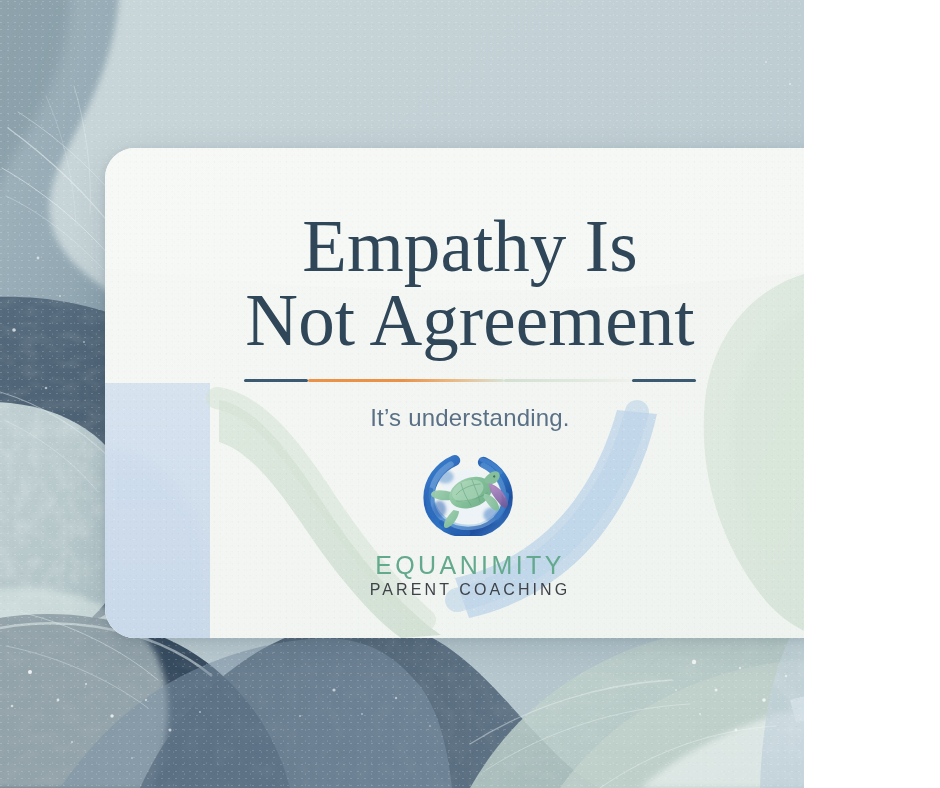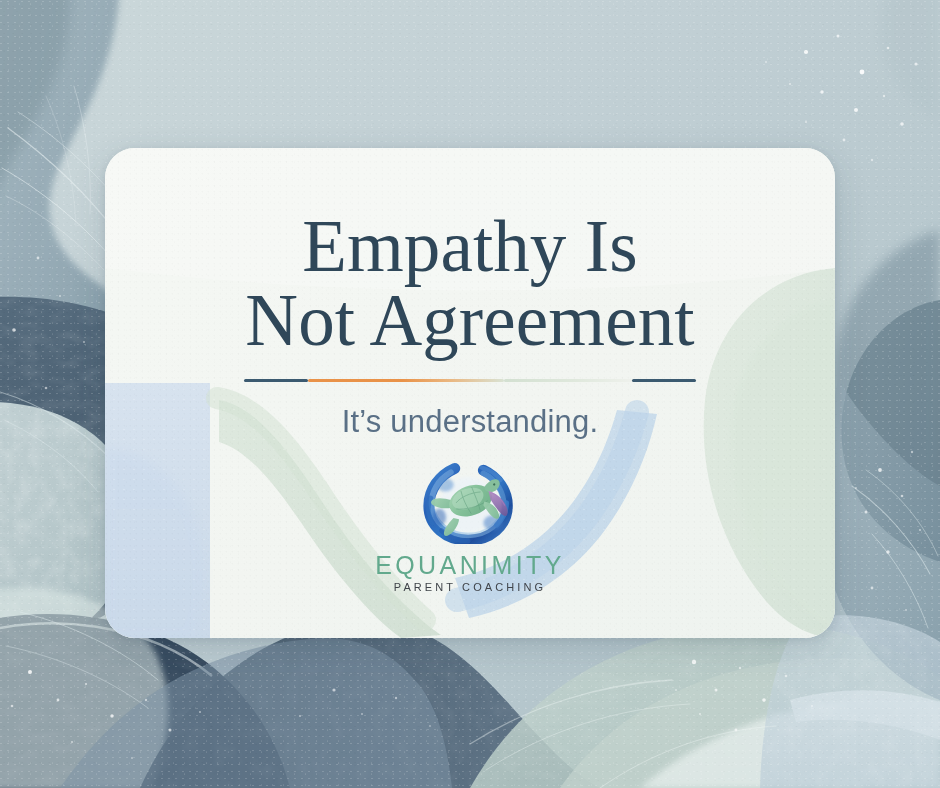--- a/index.html
+++ b/index.html
@@ -7,21 +7,21 @@
     padding: 0;
     background: #ffffff;
   }
   body {
     font-family: "Liberation Sans", sans-serif;
   }
 
   
   #stage {
     position: relative;
-    width: 940px;
+    width: 804px;
     height: 788px;
     overflow: hidden;
     background: #c3d0d4;
   }
 
   
   #bg-art {
     position: absolute;
     inset: 0;
     width: 940px;
@@ -120,47 +120,47 @@
   .seg-navy-l { width: 64px; background: #3b5a70; }
   .seg-orange { flex: 1; background: linear-gradient(90deg,#e99248 0%, #e99248 48%, #eab67f 72%, #d9e3d4 100%); }
   .seg-green  { width: 128px; background: linear-gradient(90deg, #d3e0d1 0%, #dfe8dc 55%, #eef1ec 100%); }
   .seg-navy-r { width: 64px; background: #3b5a70; }
 
   
   #subtitle {
     margin: 0;
     padding-top: 22px;
     font-family: "Liberation Sans", "DejaVu Sans", sans-serif;
-    font-size: 31px;
+    font-size: 24px;
     font-weight: 400;
     color: #5a7086;
     letter-spacing: .2px;
   }
 
   
   #logo-block {
     margin-top: 16px;
     display: flex;
     flex-direction: column;
     align-items: center;
   }
   #logo-mark { display: block; width: 96px; height: 88px; }
   #brand-name {
-    margin-top: 9px;
+    margin-top: 17px;
     font-family: "Liberation Sans", "DejaVu Sans", sans-serif;
     font-size: 25px;
     font-weight: 400;
     letter-spacing: 3.4px;
     color: #62a98d;
     line-height: 1;
   }
   #brand-tagline {
     margin-top: 4px;
     font-family: "Liberation Sans", "DejaVu Sans", sans-serif;
-    font-size: 11px;
+    font-size: 16px;
     font-weight: 400;
     letter-spacing: 3.1px;
     color: #3f4349;
     line-height: 1;
   }
 </style>
 </head>
 <body>
 
 <div id="stage">

